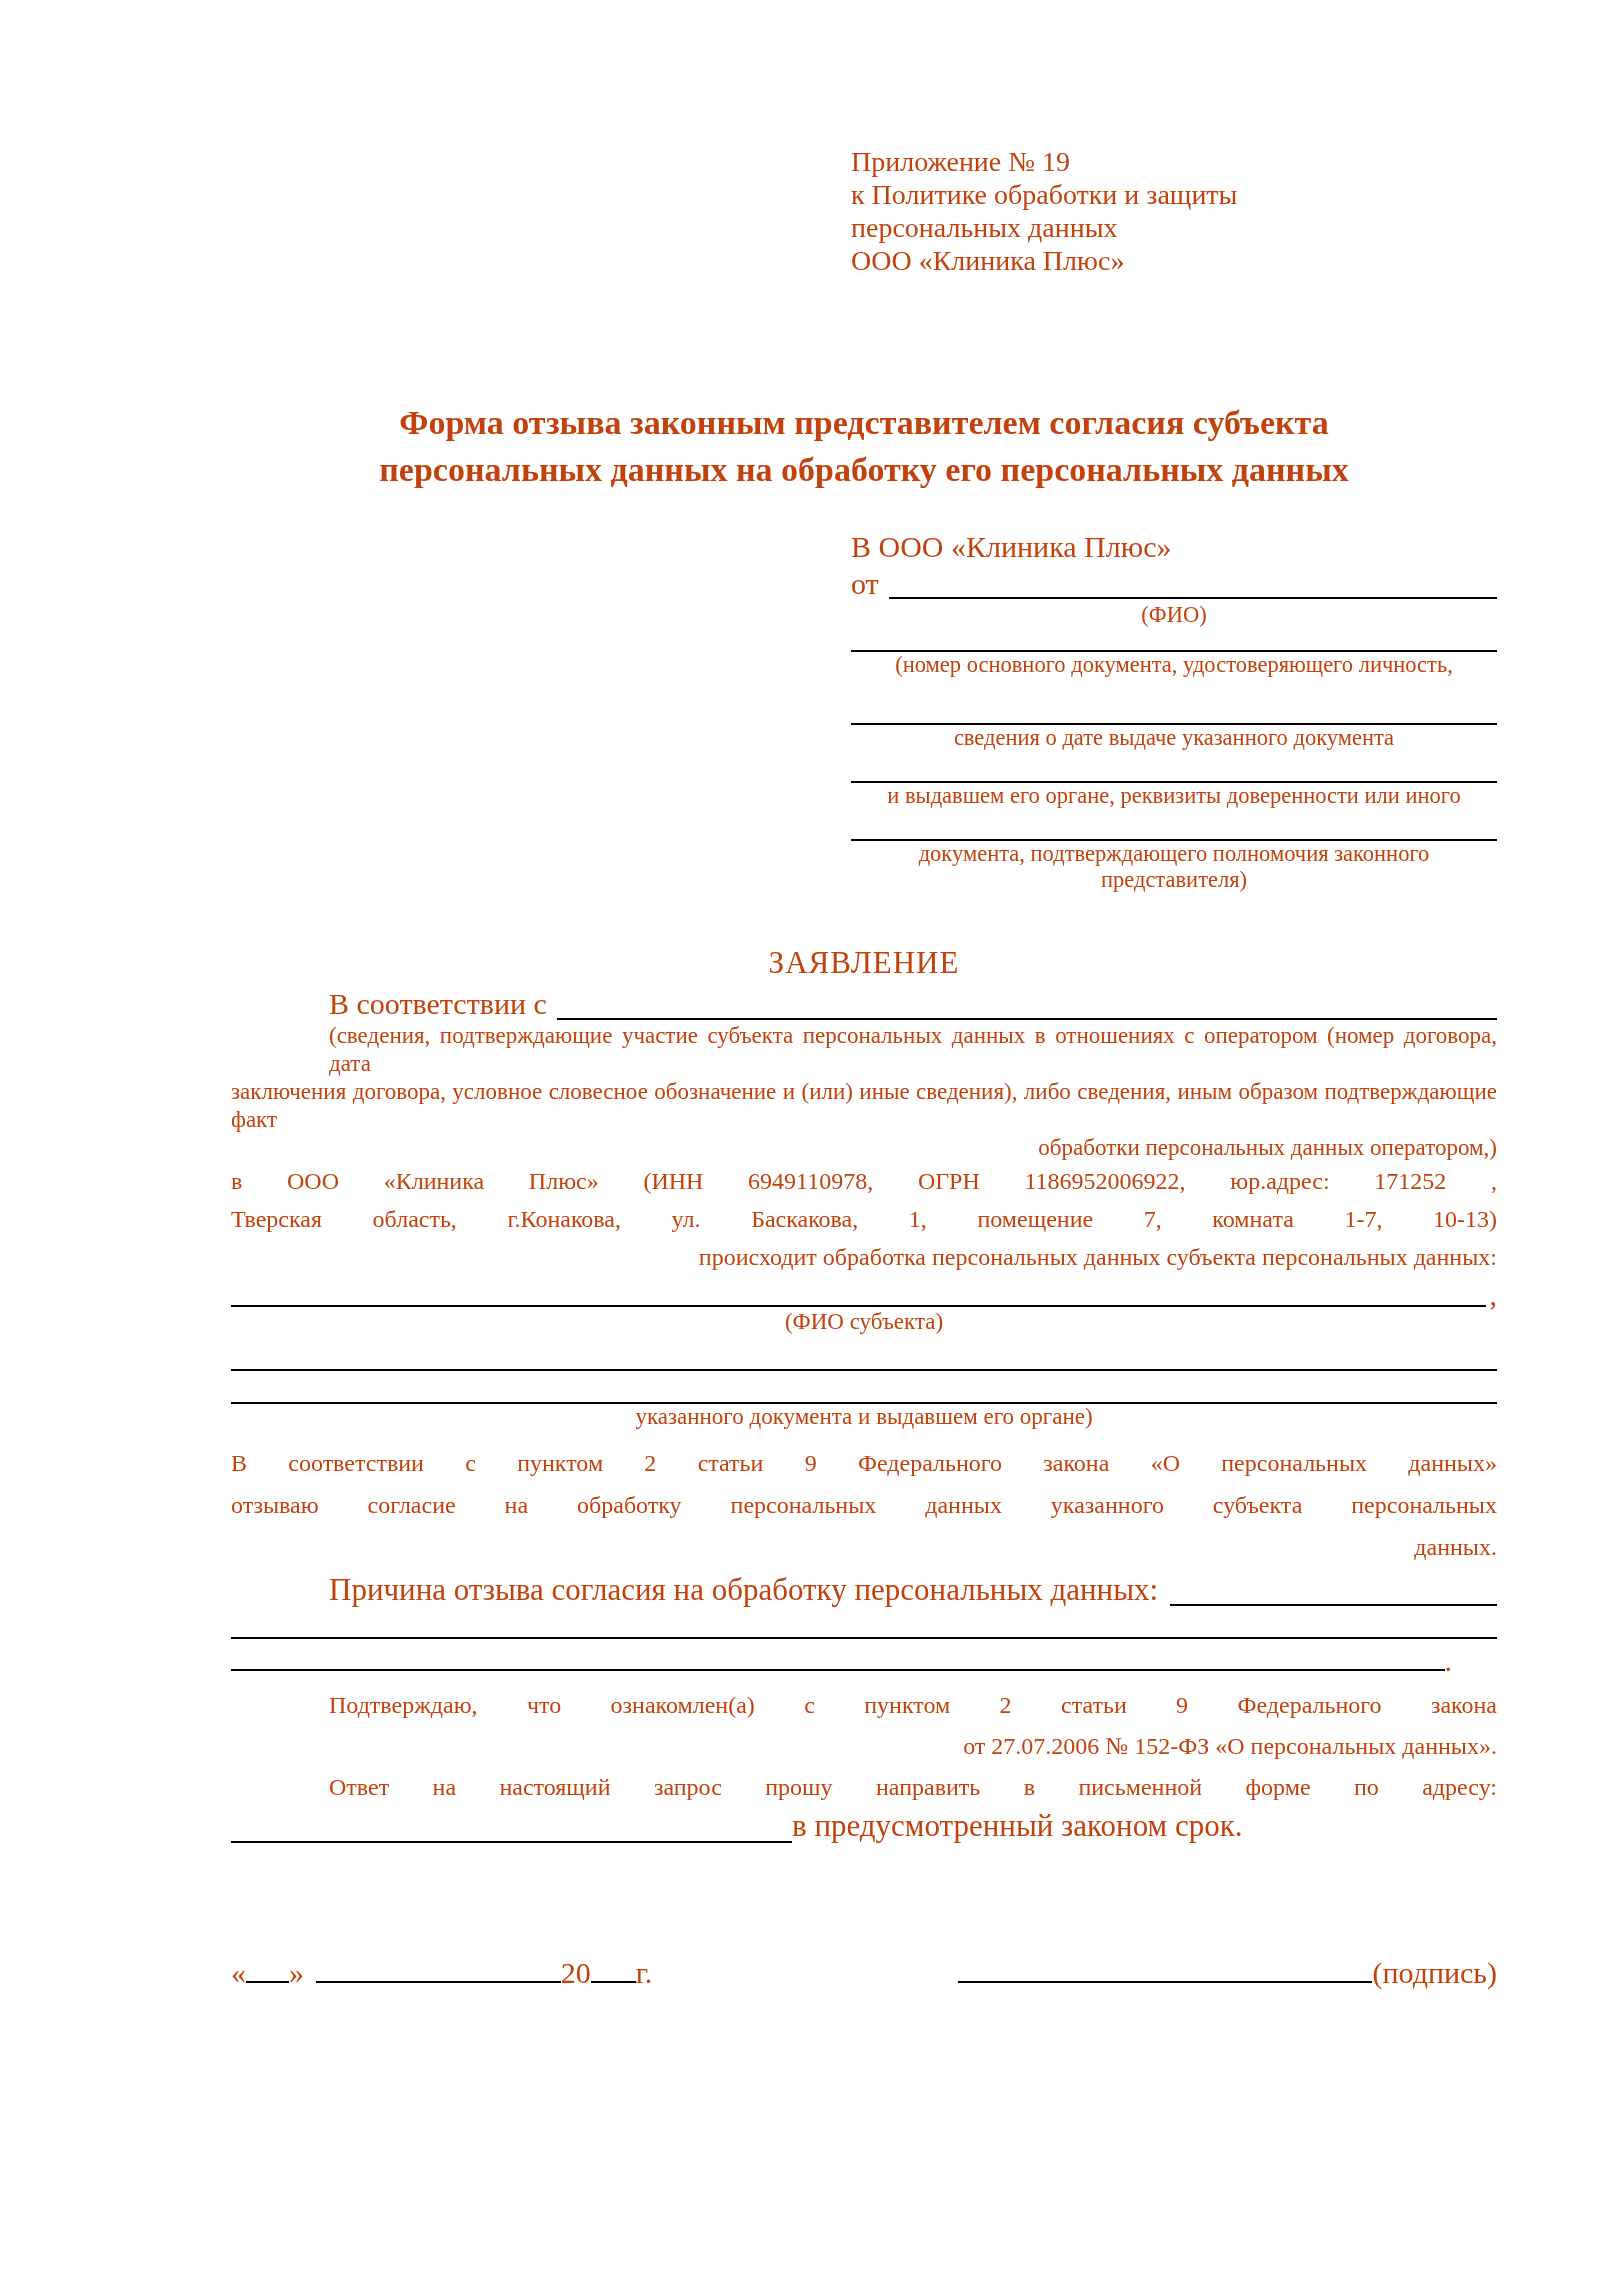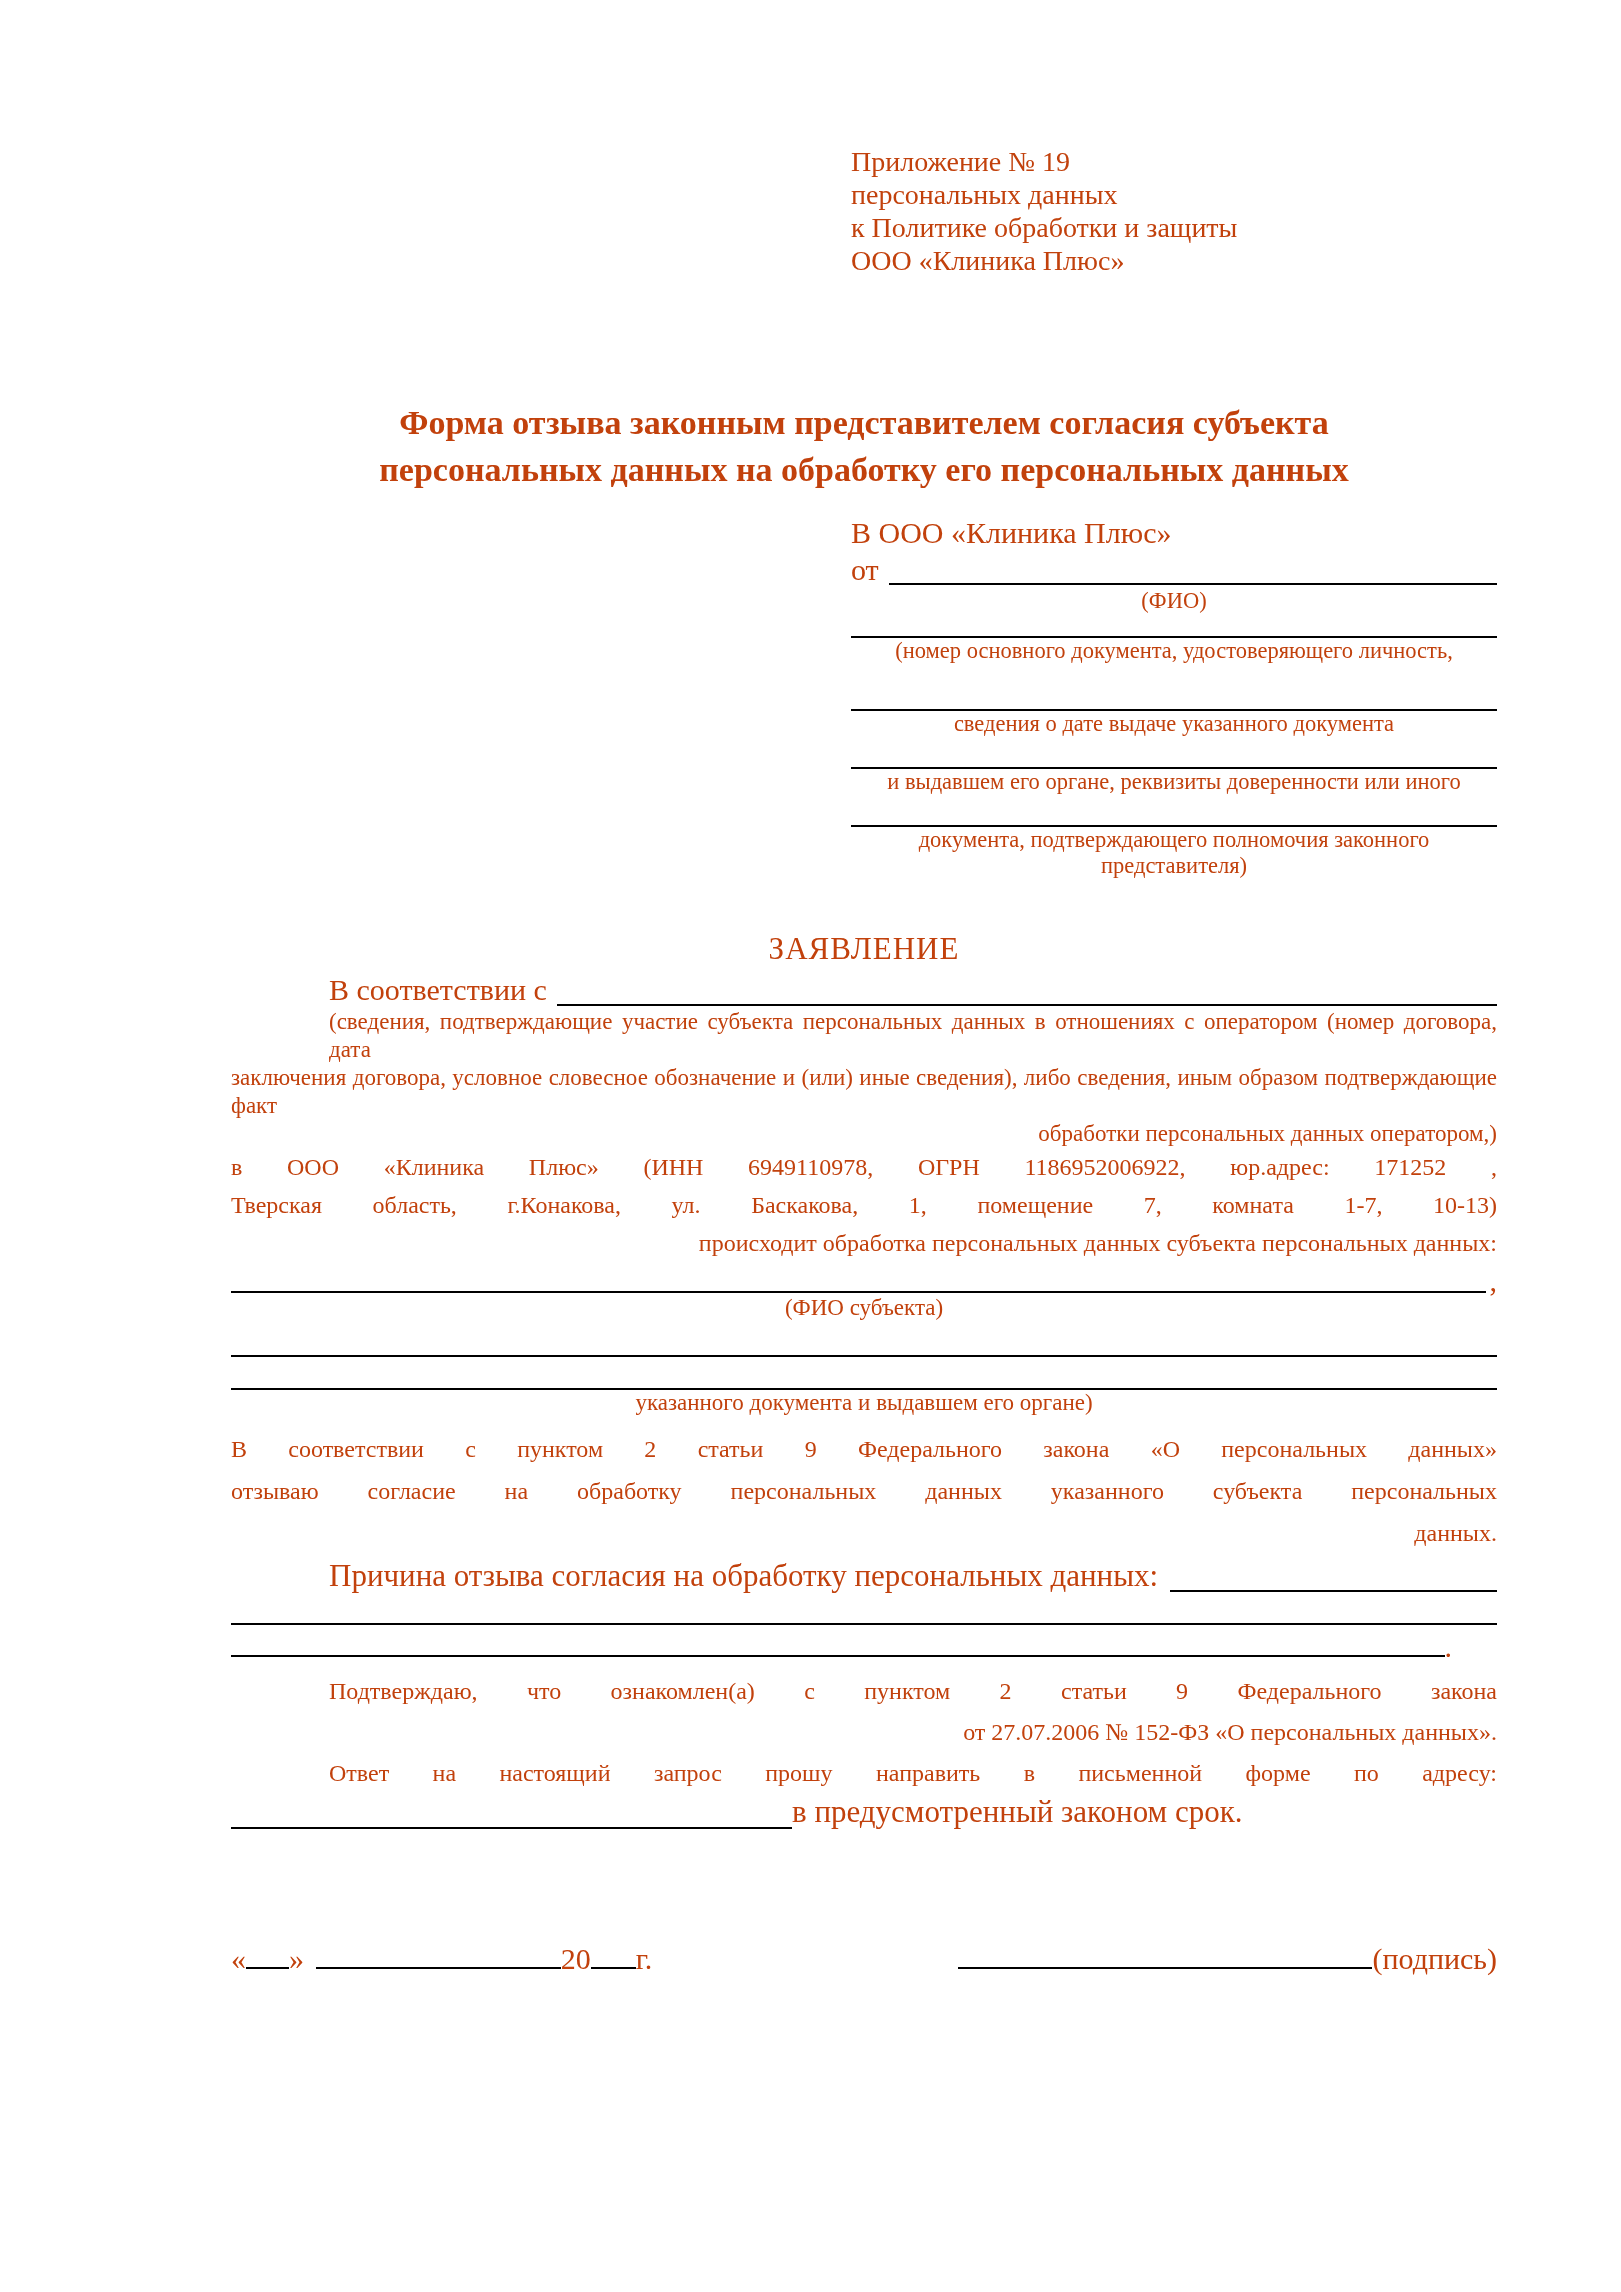--- a/index.html
+++ b/index.html
@@ -11,21 +11,21 @@
   .content{position:absolute;left:231px;top:0;width:1266px;}
 
   
   .appendix{margin-left:620px;padding-top:145px;font-size:28px;line-height:33px;}
   .appendix div{white-space:nowrap;}
 
   
   .title{margin-top:122px;text-align:center;font-weight:bold;font-size:34px;line-height:47px;}
 
   
-  .addressee{margin-left:620px;margin-top:21px;width:646px;font-size:30px;}
+  .addressee{margin-left:620px;margin-top:35px;width:646px;font-size:30px;}
   .addr-to{line-height:37px;}
   .flexrow{display:flex;align-items:flex-end;}
   .from-row{height:37px;line-height:37px;}
   .fill{flex:1 1 auto;border-bottom:2.9px solid #000;height:3.9px;margin-bottom:2.9px;}
   .from-row .fill{margin-left:9.8px;}
   .cap{font-size:22.5px;line-height:26.5px;text-align:center;}
   .rule{height:0;border-bottom:2.9px solid #000;}
   .r1{margin-top:21.6px;} .r2{margin-top:44px;} .r3{margin-top:30px;} .r4{margin-top:29px;}
 
   
@@ -70,22 +70,22 @@
   .u-sign{width:414px;}
 </style>
 </head>
 <body>
 
 <div class="page">
   <div class="content">
 
     <div class="appendix">
       <div>Приложение № 19</div>
+      <div>к Политике обработки и защиты</div>
       <div>персональных данных</div>
-      <div>к Политике обработки и защиты</div>
       <div>ООО «Клиника Плюс»</div>
     </div>
 
     <div class="title">
       <div>Форма отзыва законным представителем согласия субъекта</div>
       <div>персональных данных на обработку его персональных данных</div>
     </div>
 
     <div class="addressee">
       <div class="addr-to">В ООО «Клиника Плюс»</div>

